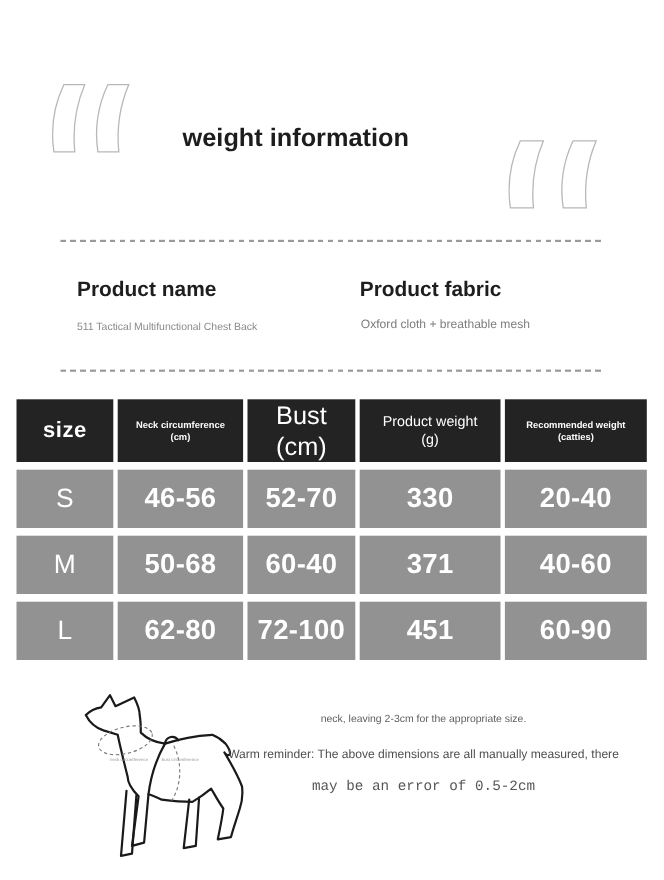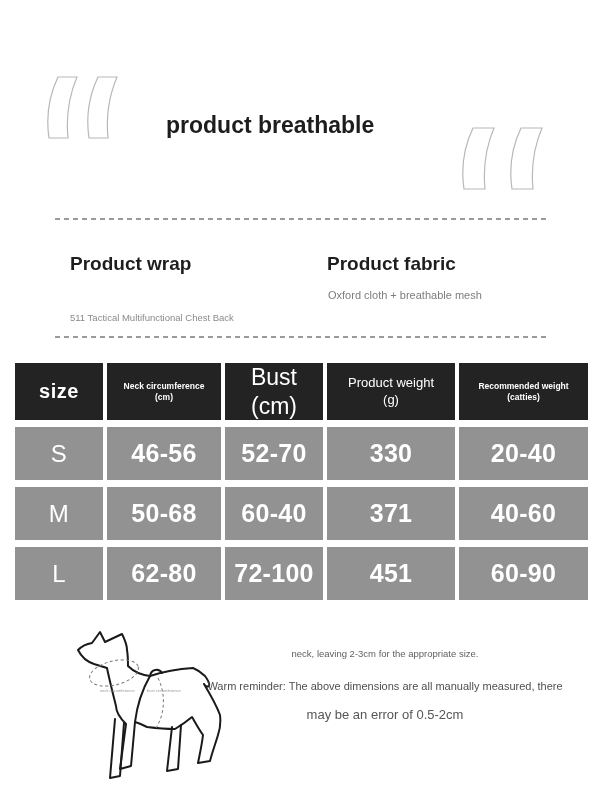--- a/index.html
+++ b/index.html
@@ -14,21 +14,21 @@
   }
   .dash{
     position:absolute;left:55px;width:494px;height:2px;
     background:repeating-linear-gradient(90deg,#9a9a9a 0 5px,transparent 5px 9px);
   }
   .dash1{top:218px;}
   .dash2{top:336px;}
   .section-label{position:absolute;font-size:19px;font-weight:600;color:#1e1e1e;}
   .pname-label{left:70px;top:253px;}
   .pfabric-label{left:327px;top:253px;}
-  .pname-value{position:absolute;left:70px;top:292px;font-size:9.5px;color:#8a8a8a;margin-top:20px;}
+  .pname-value{position:absolute;left:70px;top:292px;font-size:9.5px;color:#8a8a8a;}
   .pfabric-value{position:absolute;left:328px;top:289px;font-size:11px;color:#7d7d7d;}
 
   .size-table{
     position:absolute;left:15px;top:363px;
     display:grid;
     grid-template-columns:88px 114px 98px 128px 129px;
     grid-template-rows:57px 53px 53px 53px;
     row-gap:7px;column-gap:4px;
   }
   .th{
@@ -50,40 +50,40 @@
   .dog{position:absolute;left:50px;top:618px;}
 
   .measuring{
     position:absolute;left:192px;top:648px;width:386px;
     text-align:center;color:#4f4f4f;
   }
   .measuring p{margin:0;}
   .m1{font-size:11px;margin-bottom:19px !important;white-space:nowrap;}
   .m2{font-size:9.5px;color:#5f5f5f;margin-bottom:21px !important;}
   .m3{font-size:11px;margin-bottom:15px !important;white-space:nowrap;}
-  .m4{font-size:13px;color:#565656;}
+  .m4{font-size:13px;color:#565656;font-family:Liberation Mono, monospace;}
 </style>
 </head>
 <body>
 
 <svg class="quote" style="left:47px;top:76px" width="72" height="64" viewBox="0 0 72 64">
   <path d="M2,62 C-1,42 2,20 11,1 L30,1 C22,20 19,42 21,62 Z" fill="#ffffff" stroke="#b8b8b8" stroke-width="1.2"></path>
   <path d="M42,62 C39,42 42,20 51,1 L70,1 C62,20 59,42 61,62 Z" fill="#ffffff" stroke="#b8b8b8" stroke-width="1.2"></path>
 </svg>
 
-<div class="page-title">product breathable</div>
+<div class="page-title">weight information</div>
 
 <svg class="quote" style="left:462px;top:127px" width="84" height="64" viewBox="0 0 84 64">
   <path d="M2,62 C-1,42 2,20 11,1 L32,1 C24,20 21,42 23,62 Z" fill="#ffffff" stroke="#b8b8b8" stroke-width="1.2"></path>
   <path d="M50,62 C47,42 50,20 59,1 L80,1 C72,20 69,42 71,62 Z" fill="#ffffff" stroke="#b8b8b8" stroke-width="1.2"></path>
 </svg>
 
 <div class="dash dash1"></div>
 
-<div class="section-label pname-label">Product wrap</div>
+<div class="section-label pname-label">Product name</div>
 <div class="pname-value">511 Tactical Multifunctional Chest Back</div>
 
 <div class="section-label pfabric-label">Product fabric</div>
 <div class="pfabric-value">Oxford cloth + breathable mesh</div>
 
 <div class="dash dash2"></div>
 
 <div class="size-table">
   <div class="th th-size">size</div>
   <div class="th th-tiny">Neck circumference (cm)</div>

